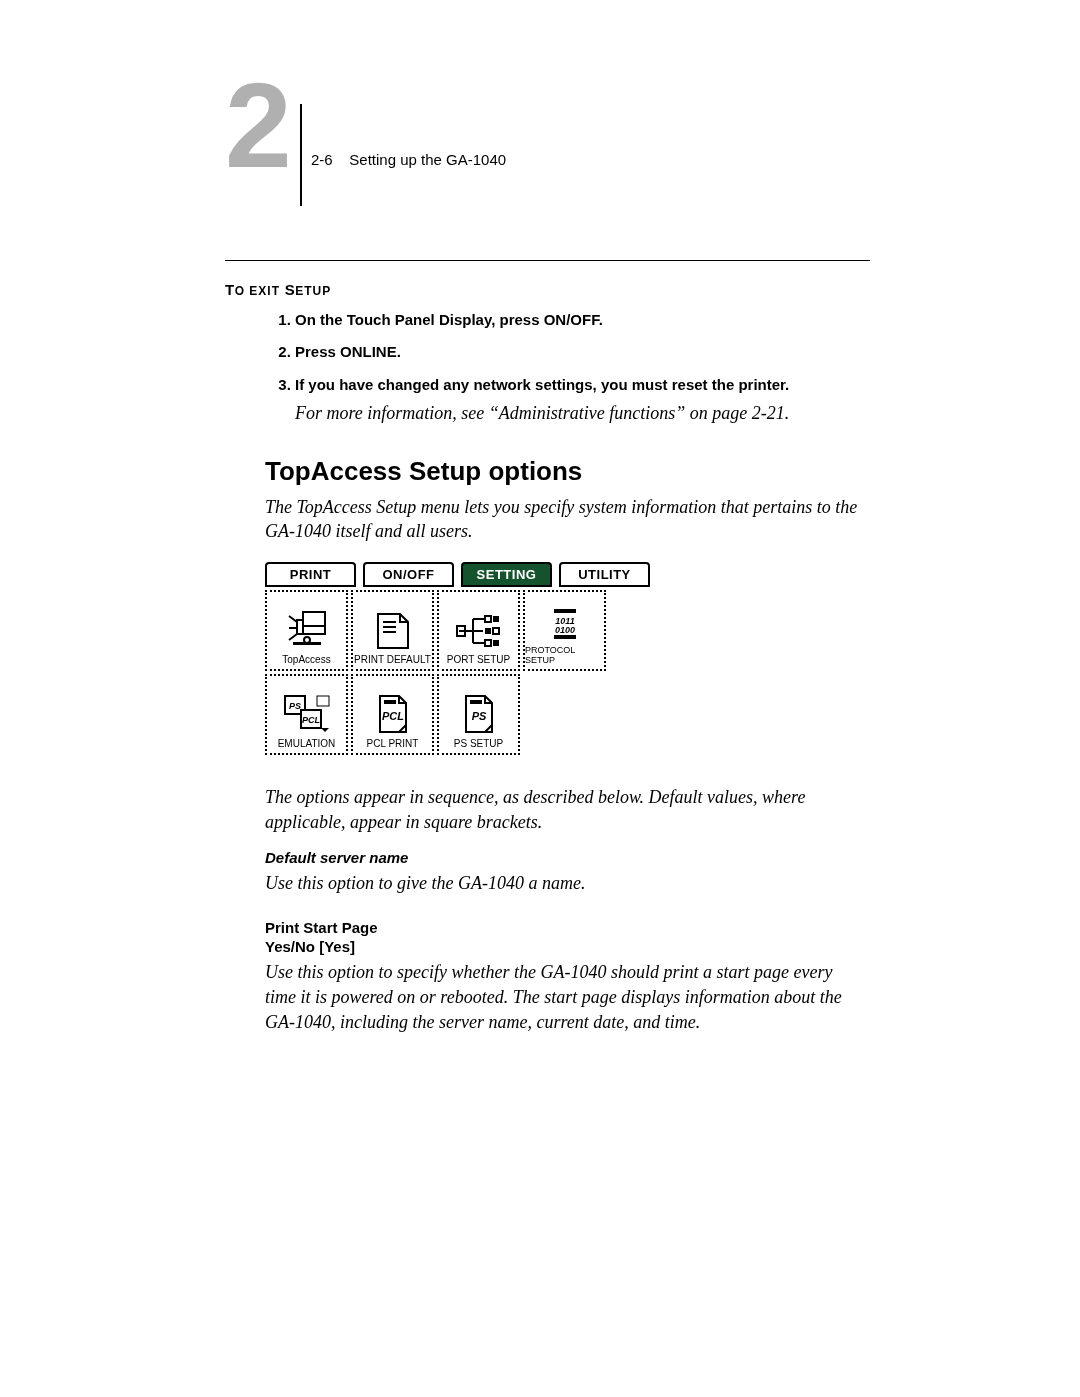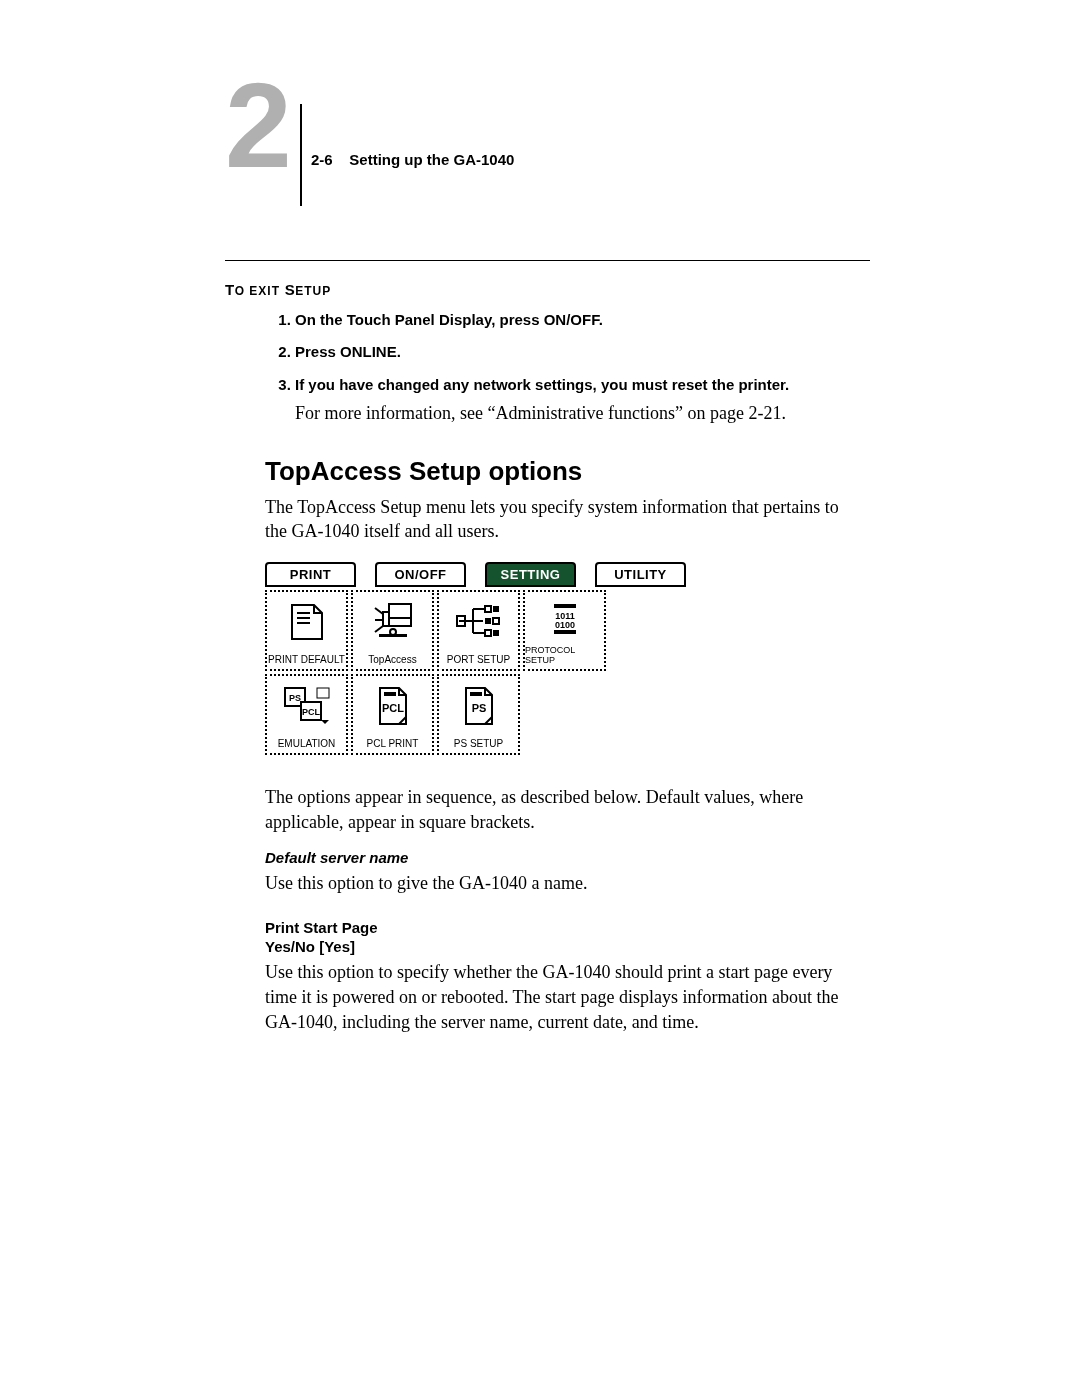--- a/index.html
+++ b/index.html
@@ -42,21 +42,21 @@
     width: 2px;
     height: 102px;
     background: #000;
   }
   .header-text {
     position: absolute;
     left: 86px;
     top: 51px;
     font-family: Arial, Helvetica, sans-serif;
     font-size: 15px;
-    font-weight: bold;
+    font-weight: normal;
     text-align: center;
   }
   .hr {
     border: 0;
     border-bottom: 1px solid #000;
     margin: 0 0 20px 0;
   }
   .content {
     margin-left: 0;
   }
@@ -85,33 +85,34 @@
   ol.steps li {
     margin-bottom: 12px;
     line-height: 1.35;
   }
   .bodytext {
     font-family: Georgia, 'Times New Roman', serif;
     font-weight: normal;
     font-size: 18px;
     line-height: 1.38;
     margin: 0 0 14px 0;
+    font-style: italic;
   }
   h2.section {
     font-family: Arial, Helvetica, sans-serif;
     font-weight: 800;
     font-size: 26px;
     margin: 30px 0 8px 0;
   }
   .fig {
     margin: 18px 0 30px 0;
   }
   .panel-tabs {
     display: flex;
-    gap: 19px;
+    gap: 7px;
   }
   .tab {
     width: 87px;
     height: 21px;
     border: 2px solid #000;
     border-radius: 4px 4px 0 0;
     display: flex;
     align-items: center;
     justify-content: center;
     font-family: Arial, Helvetica, sans-serif;
@@ -148,23 +149,24 @@
     font-weight: normal;
     box-sizing: border-box;
     position: relative;
   }
   .cell .label {
     margin-top: 2px;
   }
   .cell .iconbox {
     flex: 1;
     display: flex;
-    align-items: center;
+    align-items: flex-end;
     justify-content: center;
     width: 100%;
+    font-style: italic;
   }
   .placeholder-cell {
     width: 83px;
     height: 81px;
   }
   .opt-title {
     font-family: Arial, Helvetica, sans-serif;
     font-size: 15px;
     font-weight: bold;
     margin: 0;
@@ -229,42 +231,42 @@
               <span>SETTING</span>
             </div>
           <div class="tab">
               <span>UTILITY</span>
             </div>
         </div>
         <div class="panel-grid">
           <div class="panel-row">
             <div class="cell">
               <div class="iconbox">
-                <svg width="46" height="42" viewBox="0 0 46 42">
-                  <path d="M8 4 H30 L38 12 V38 H8 Z" fill="none" stroke="#000" stroke-width="2"></path>
-                  <path d="M30 4 V12 H38" fill="none" stroke="#000" stroke-width="2"></path>
-                  <line x1="13" y1="12" x2="26" y2="12" stroke="#000" stroke-width="2"></line>
-                  <line x1="13" y1="17" x2="26" y2="17" stroke="#000" stroke-width="2"></line>
-                  <line x1="13" y1="22" x2="26" y2="22" stroke="#000" stroke-width="2"></line>
-                </svg>
-              </div>
-              <div class="label">PRINT DEFAULT</div>
-            </div>
-            <div class="cell">
-              <div class="iconbox">
                 <svg width="48" height="44" viewBox="0 0 48 44">
                   <rect x="20" y="4" width="22" height="14" fill="none" stroke="#000" stroke-width="2"></rect>
                   <rect x="20" y="18" width="22" height="8" fill="none" stroke="#000" stroke-width="2"></rect>
                   <rect x="14" y="12" width="6" height="14" fill="none" stroke="#000" stroke-width="2"></rect>
                   <path d="M6 8 L14 14 M6 20 L14 20 M6 32 L14 26" stroke="#000" stroke-width="2" fill="none"></path>
                   <rect x="10" y="34" width="28" height="3" fill="#000"></rect>
                   <circle cx="24" cy="32" r="3" fill="none" stroke="#000" stroke-width="2"></circle>
                 </svg>
               </div>
               <div class="label">TopAccess</div>
+            </div>
+            <div class="cell">
+              <div class="iconbox">
+                <svg width="46" height="42" viewBox="0 0 46 42">
+                  <path d="M8 4 H30 L38 12 V38 H8 Z" fill="none" stroke="#000" stroke-width="2"></path>
+                  <path d="M30 4 V12 H38" fill="none" stroke="#000" stroke-width="2"></path>
+                  <line x1="13" y1="12" x2="26" y2="12" stroke="#000" stroke-width="2"></line>
+                  <line x1="13" y1="17" x2="26" y2="17" stroke="#000" stroke-width="2"></line>
+                  <line x1="13" y1="22" x2="26" y2="22" stroke="#000" stroke-width="2"></line>
+                </svg>
+              </div>
+              <div class="label">PRINT DEFAULT</div>
             </div>
             <div class="cell">
               <div class="iconbox">
                 <svg width="48" height="40" viewBox="0 0 48 40">
                   <rect x="30" y="4" width="6" height="6" fill="none" stroke="#000" stroke-width="2"></rect>
                   <rect x="38" y="4" width="6" height="6" fill="#000"></rect>
                   <rect x="30" y="16" width="6" height="6" fill="#000"></rect>
                   <rect x="38" y="16" width="6" height="6" fill="none" stroke="#000" stroke-width="2"></rect>
                   <rect x="30" y="28" width="6" height="6" fill="none" stroke="#000" stroke-width="2"></rect>
                   <rect x="38" y="28" width="6" height="6" fill="#000"></rect>

